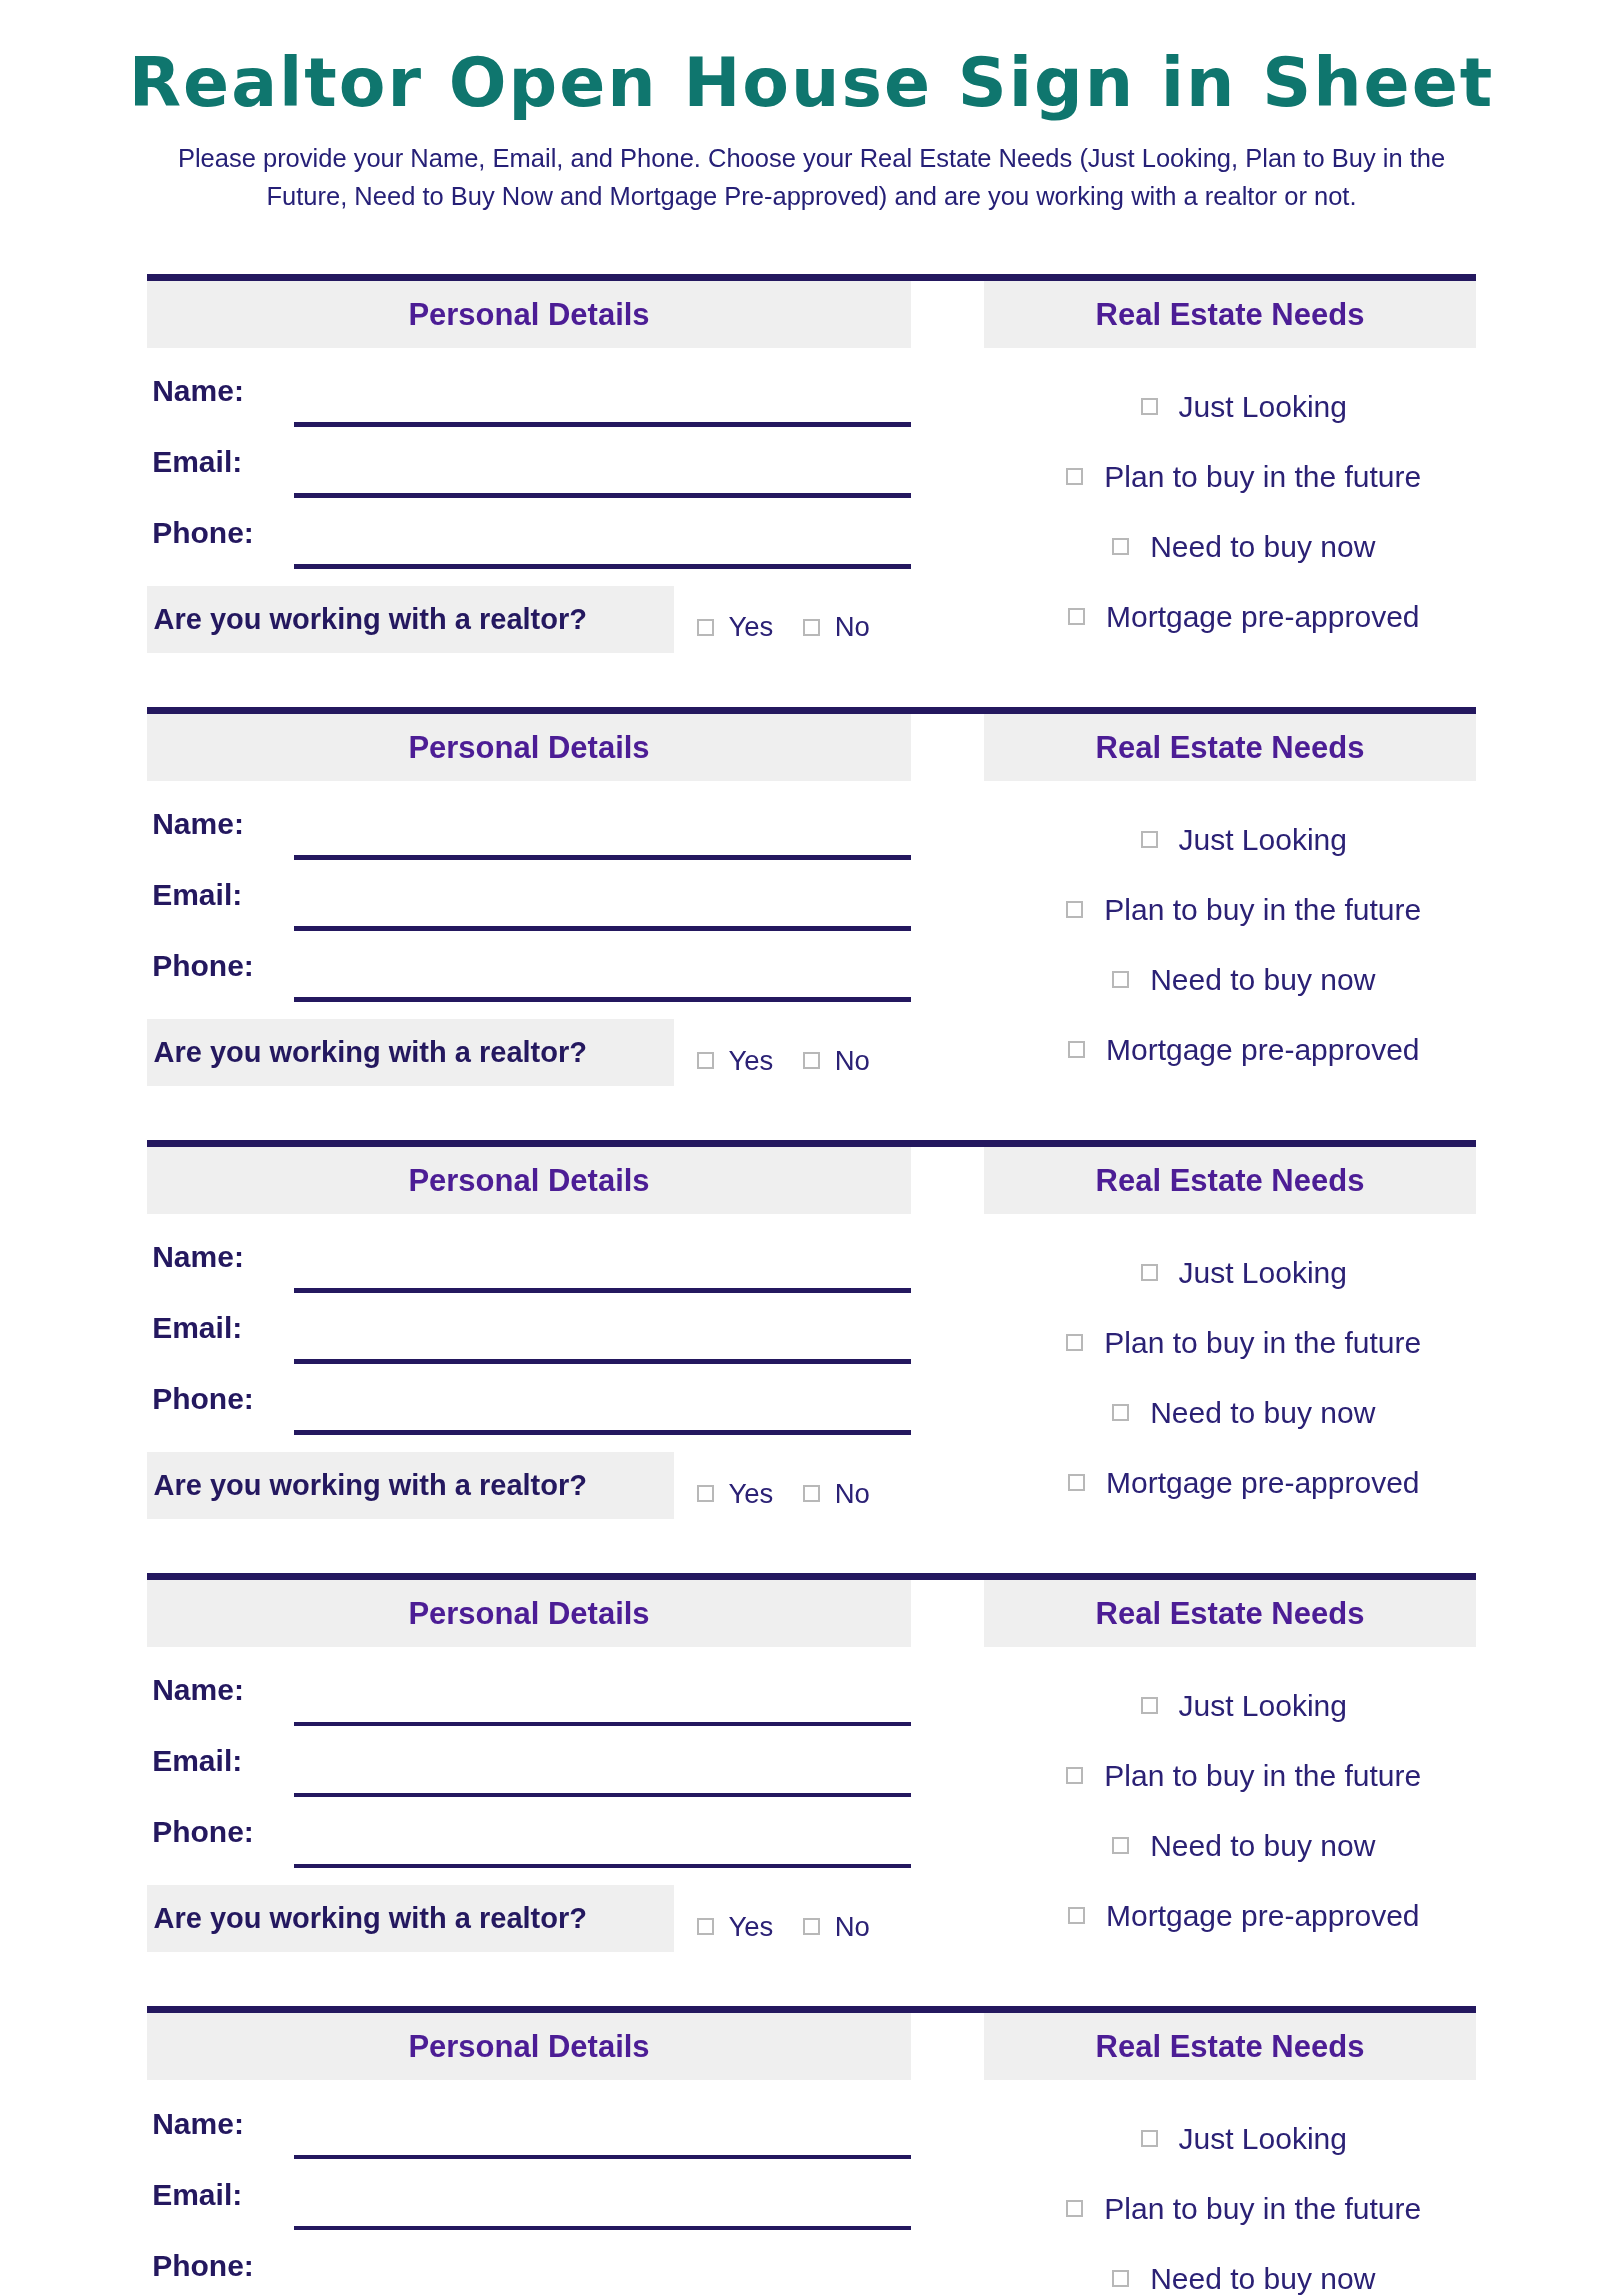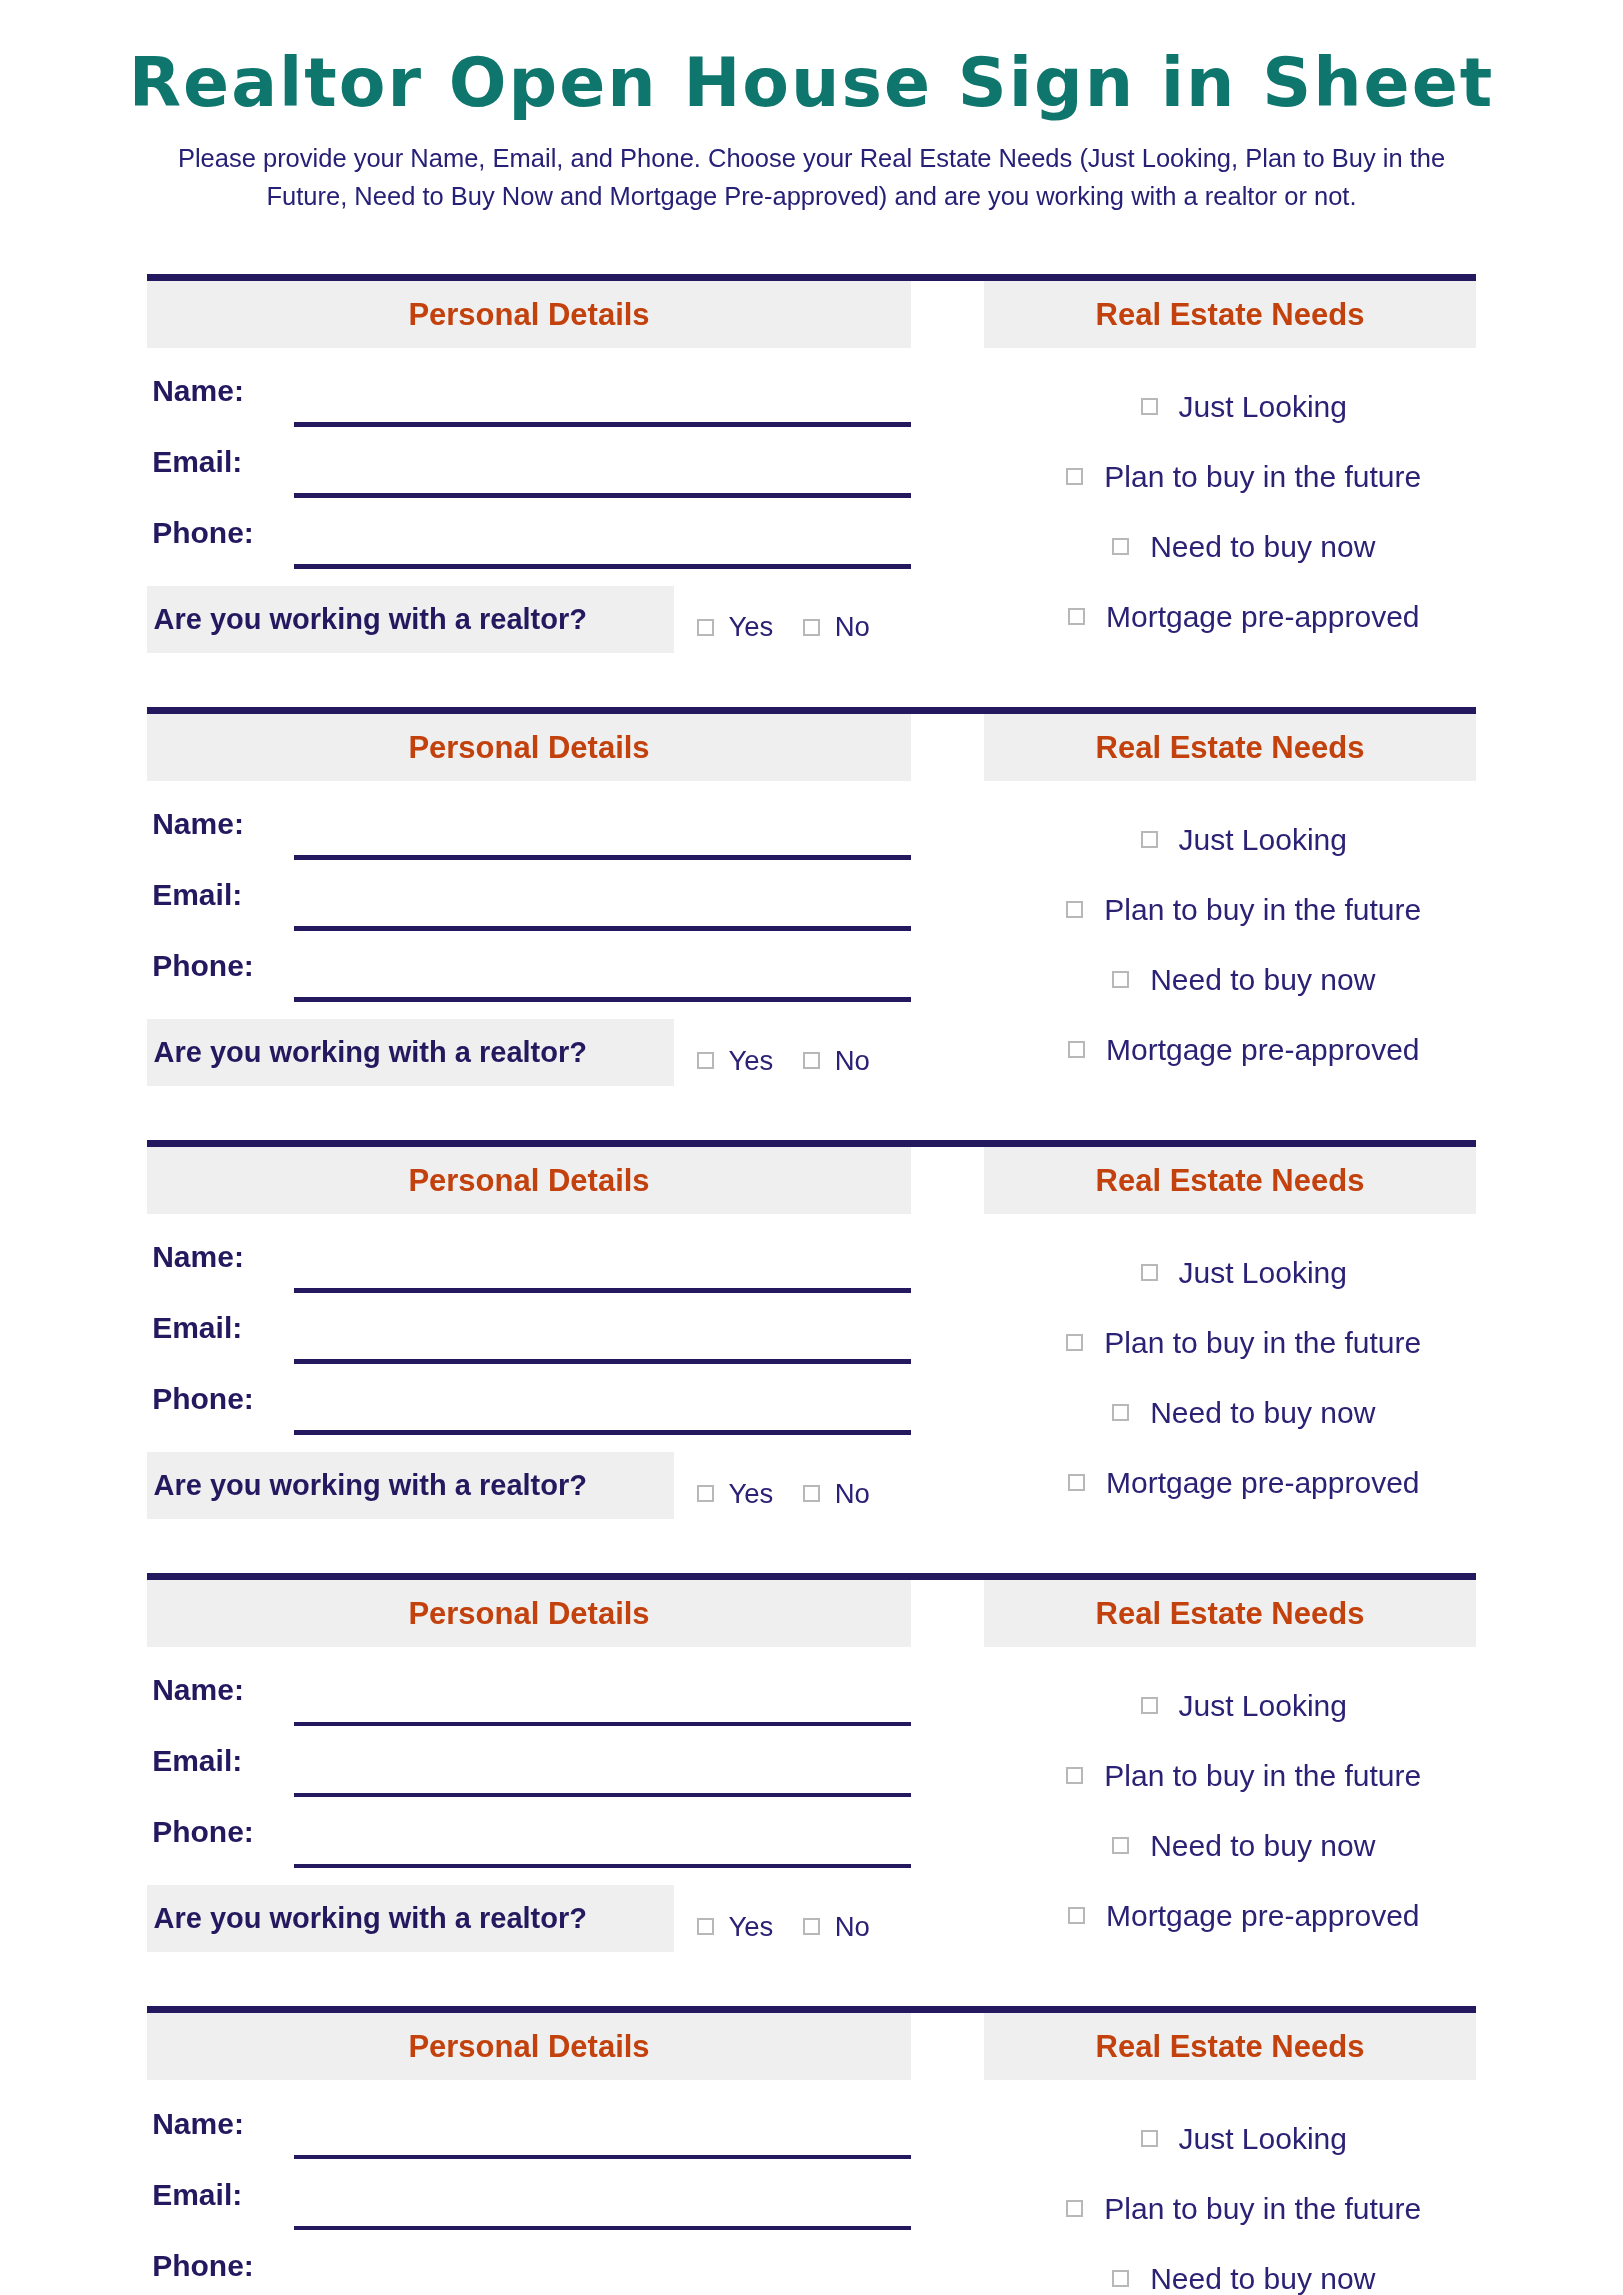--- a/index.html
+++ b/index.html
@@ -101,21 +101,21 @@
     background: #efefef;
     height: 67px;
     display: flex;
     align-items: center;
     justify-content: center;
   }
   .col-head-text {
     font-family: "Liberation Sans", sans-serif;
     font-weight: 700;
     font-size: 31px;
-    color: #c2410c;
+    color: #4c1d95;
     letter-spacing: 0px;
     white-space: nowrap;
   }
 
   
   .fields {
     padding-top: 17px;
   }
   .field-row {
     position: relative;

